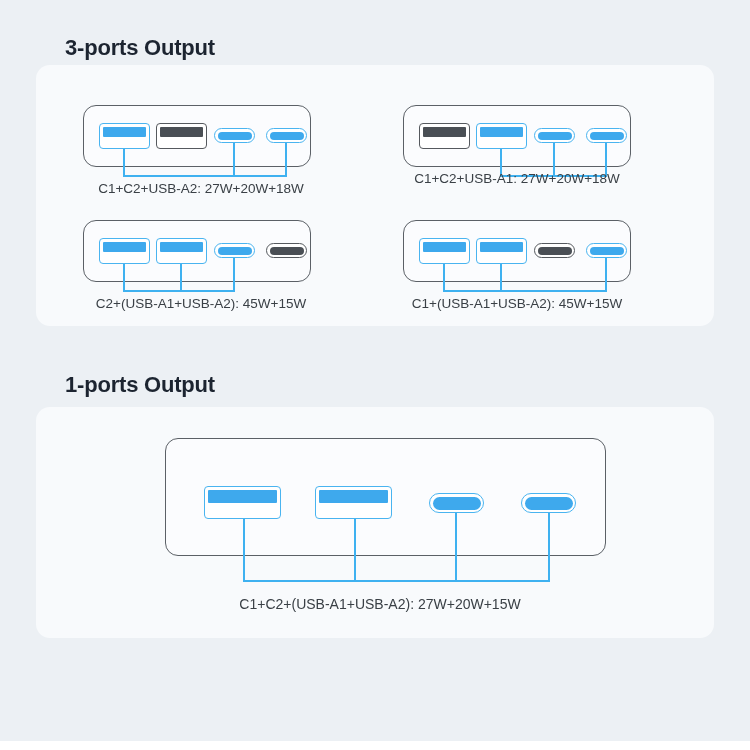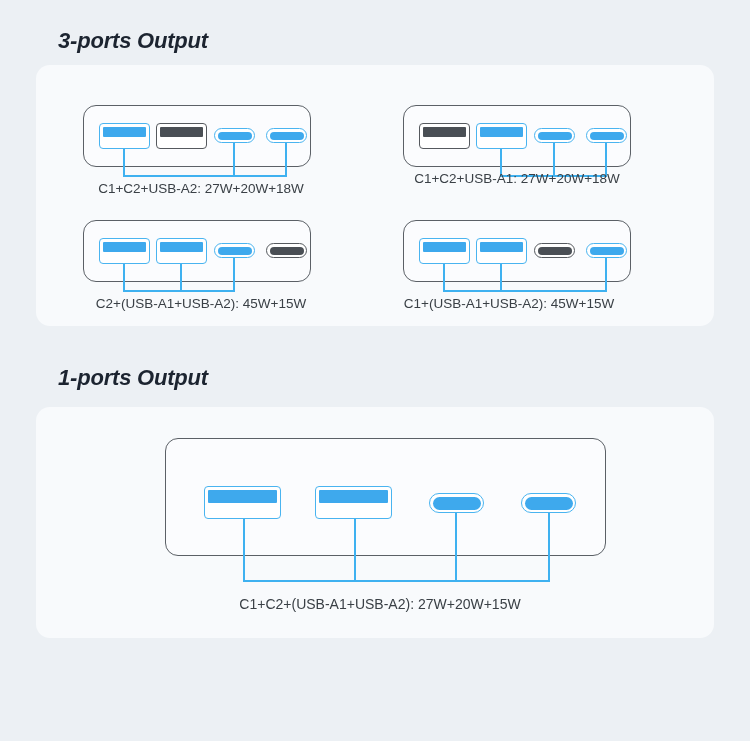--- a/index.html
+++ b/index.html
@@ -32,22 +32,21 @@
   .section {
     position: absolute;
     left: 0;
     width: 750px;
   }
   .section-title {
     font-size: 22px;
     font-weight: bold;
     color: #1c2430;
     letter-spacing: -0.2px;
-    margin: 4px;
-    font-style: italic;
+    margin: 11px;
   }
   .card {
     background: #f8fafc;
     border-radius: 14px;
     position: absolute;
   }
   
   .devgroup {
     position: absolute;
   }
@@ -224,21 +223,21 @@
       <div class="port usbc" style="left:188px; top:23px; width:41px; height:15px;">
         <div class="bar"></div>
       </div>
 
       <div class="vline" style="left:45px; top:44px; height:28px;"></div>
       <div class="vline" style="left:102px; top:44px; height:28px;"></div>
       <div class="vline" style="left:207px; top:38px; height:34px;"></div>
       <div class="hline" style="left:45px; top:70px; width:164px;"></div>
     </div>
 
-    <div class="caption" style="left:364px; top:296px; width:290px;">C1+(USB-A1+USB-A2): 45W+15W</div>
+    <div class="caption" style="left:372px; top:296px; width:290px;">C1+(USB-A1+USB-A2): 45W+15W</div>
 
   </div>
 
   <div class="section" style="top:0;">
 
     <div class="section-title" style="position:absolute; left:54px; top:361px;">1-ports Output</div>
 
     <div class="card" style="left:36px; top:407px; width:678px; height:231px;"></div>
 
     <div class="devgroup" style="left:160px; top:438px; width:450px; height:160px;">

